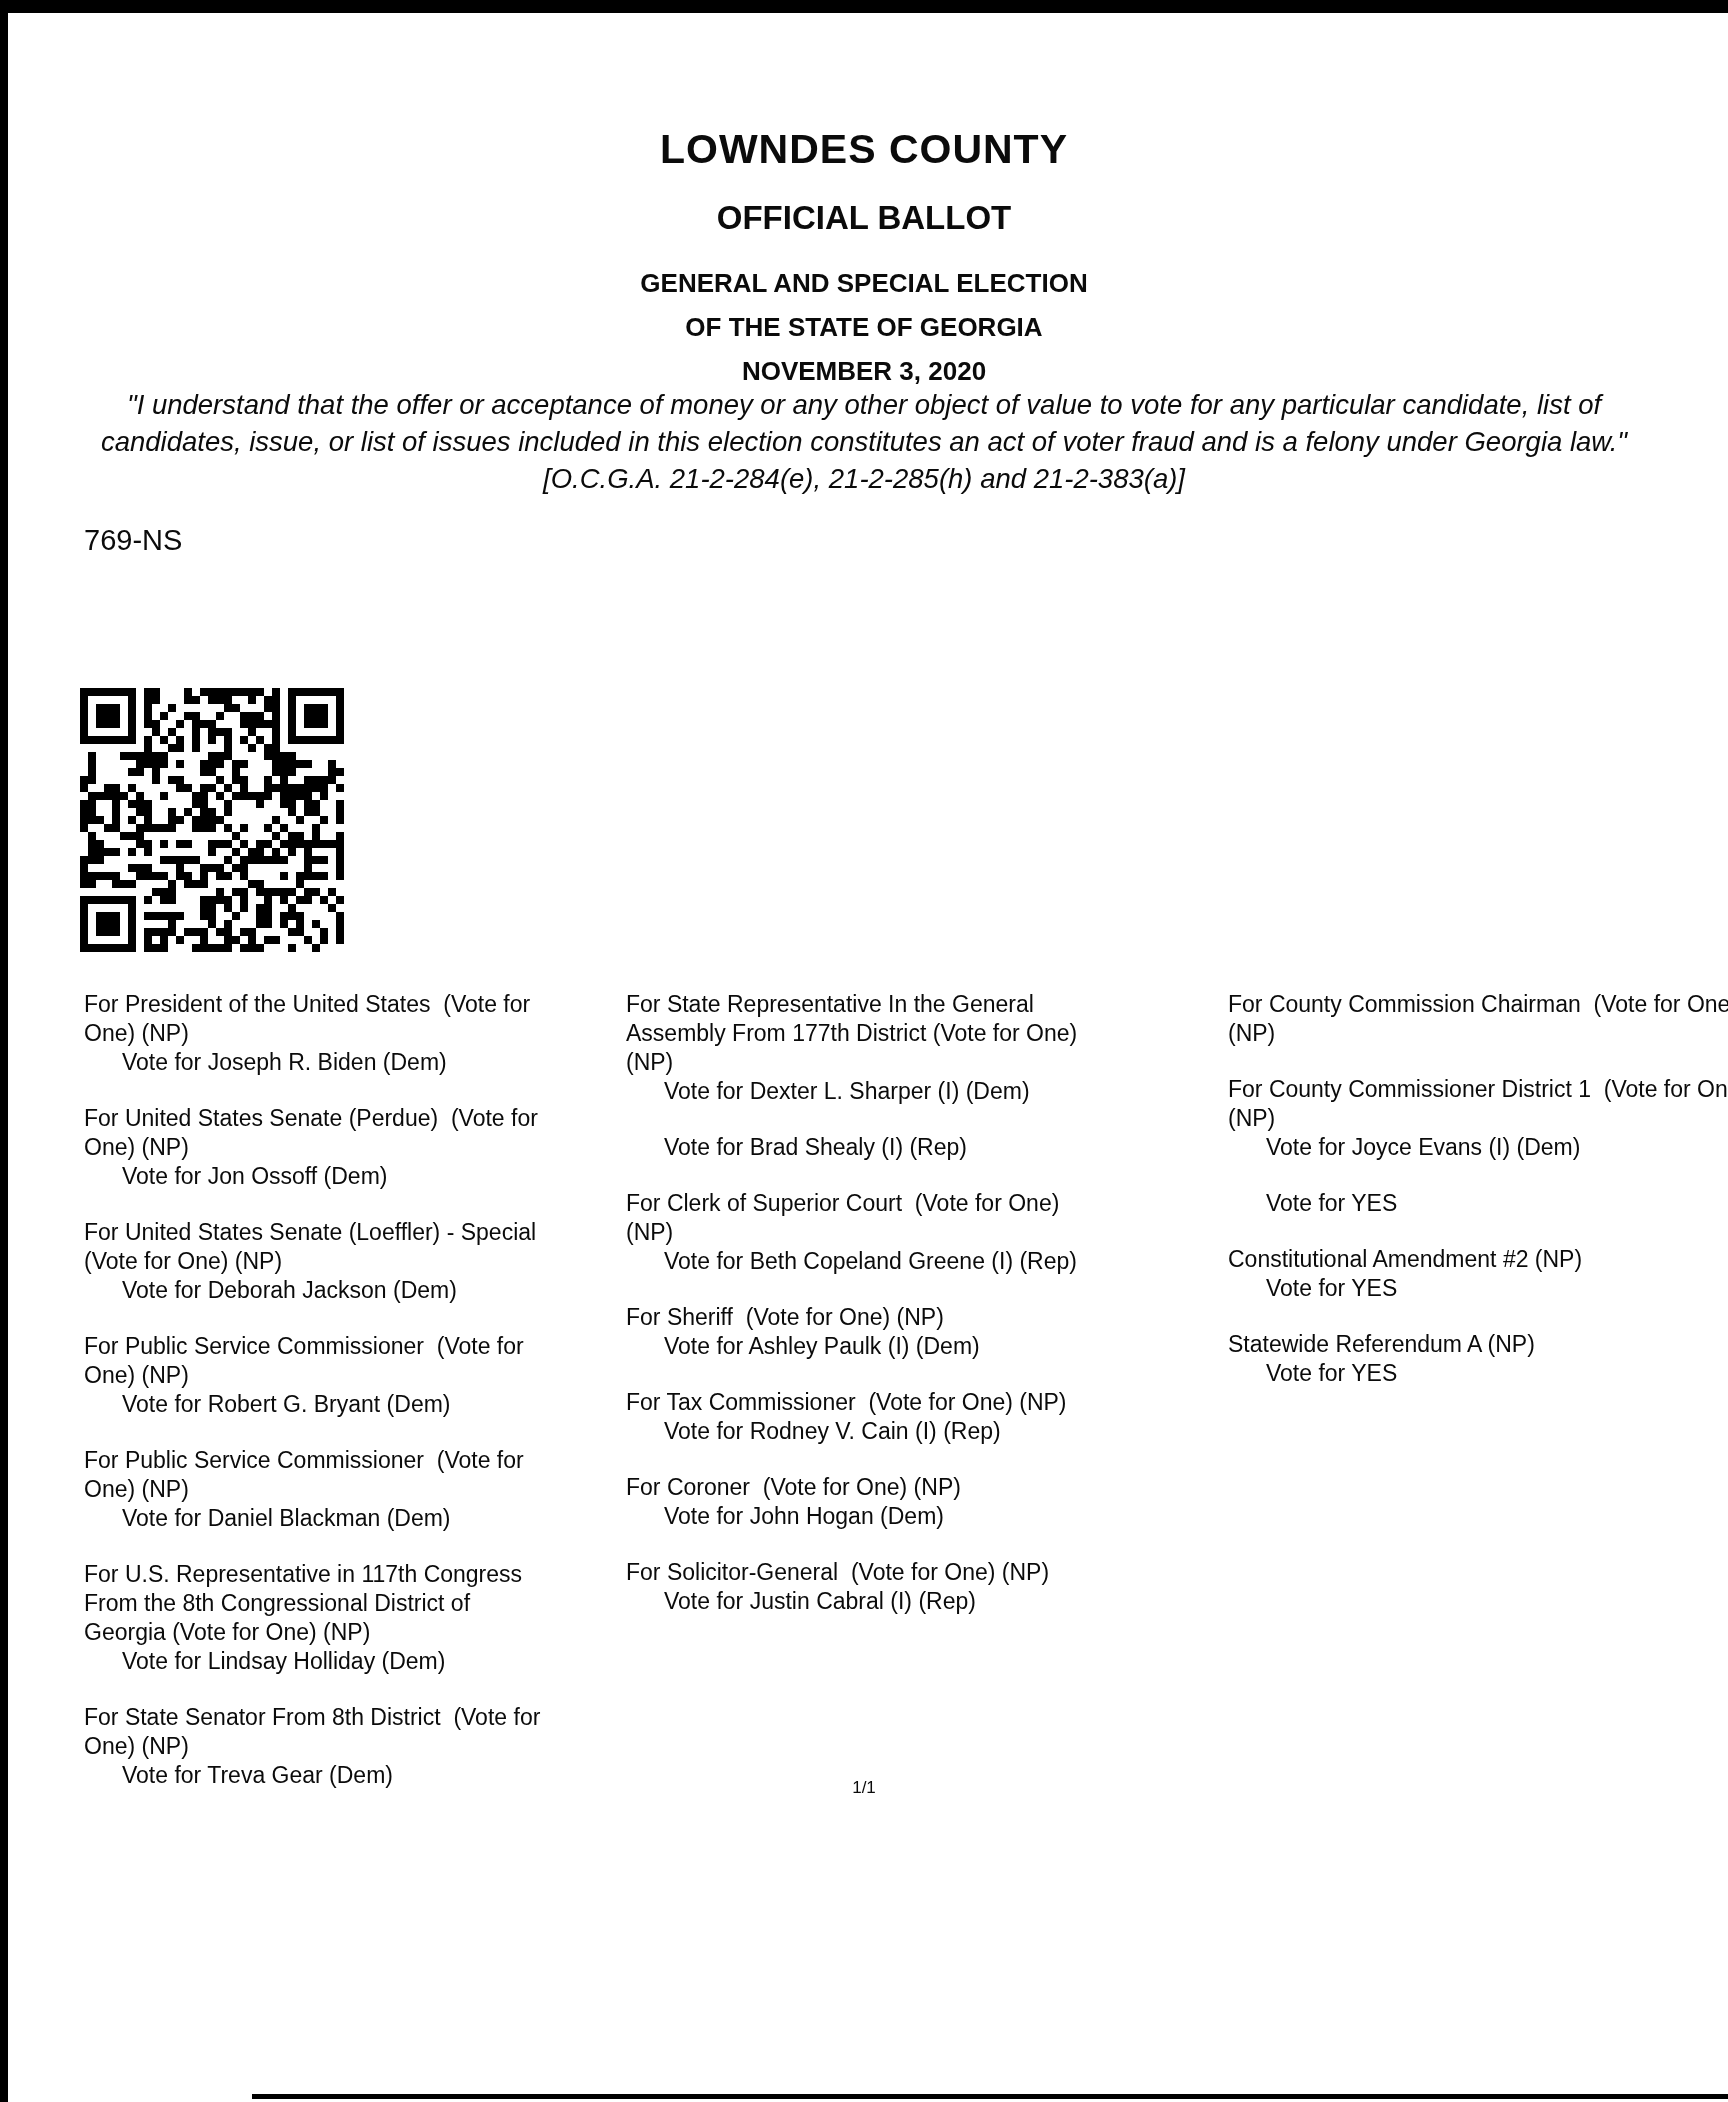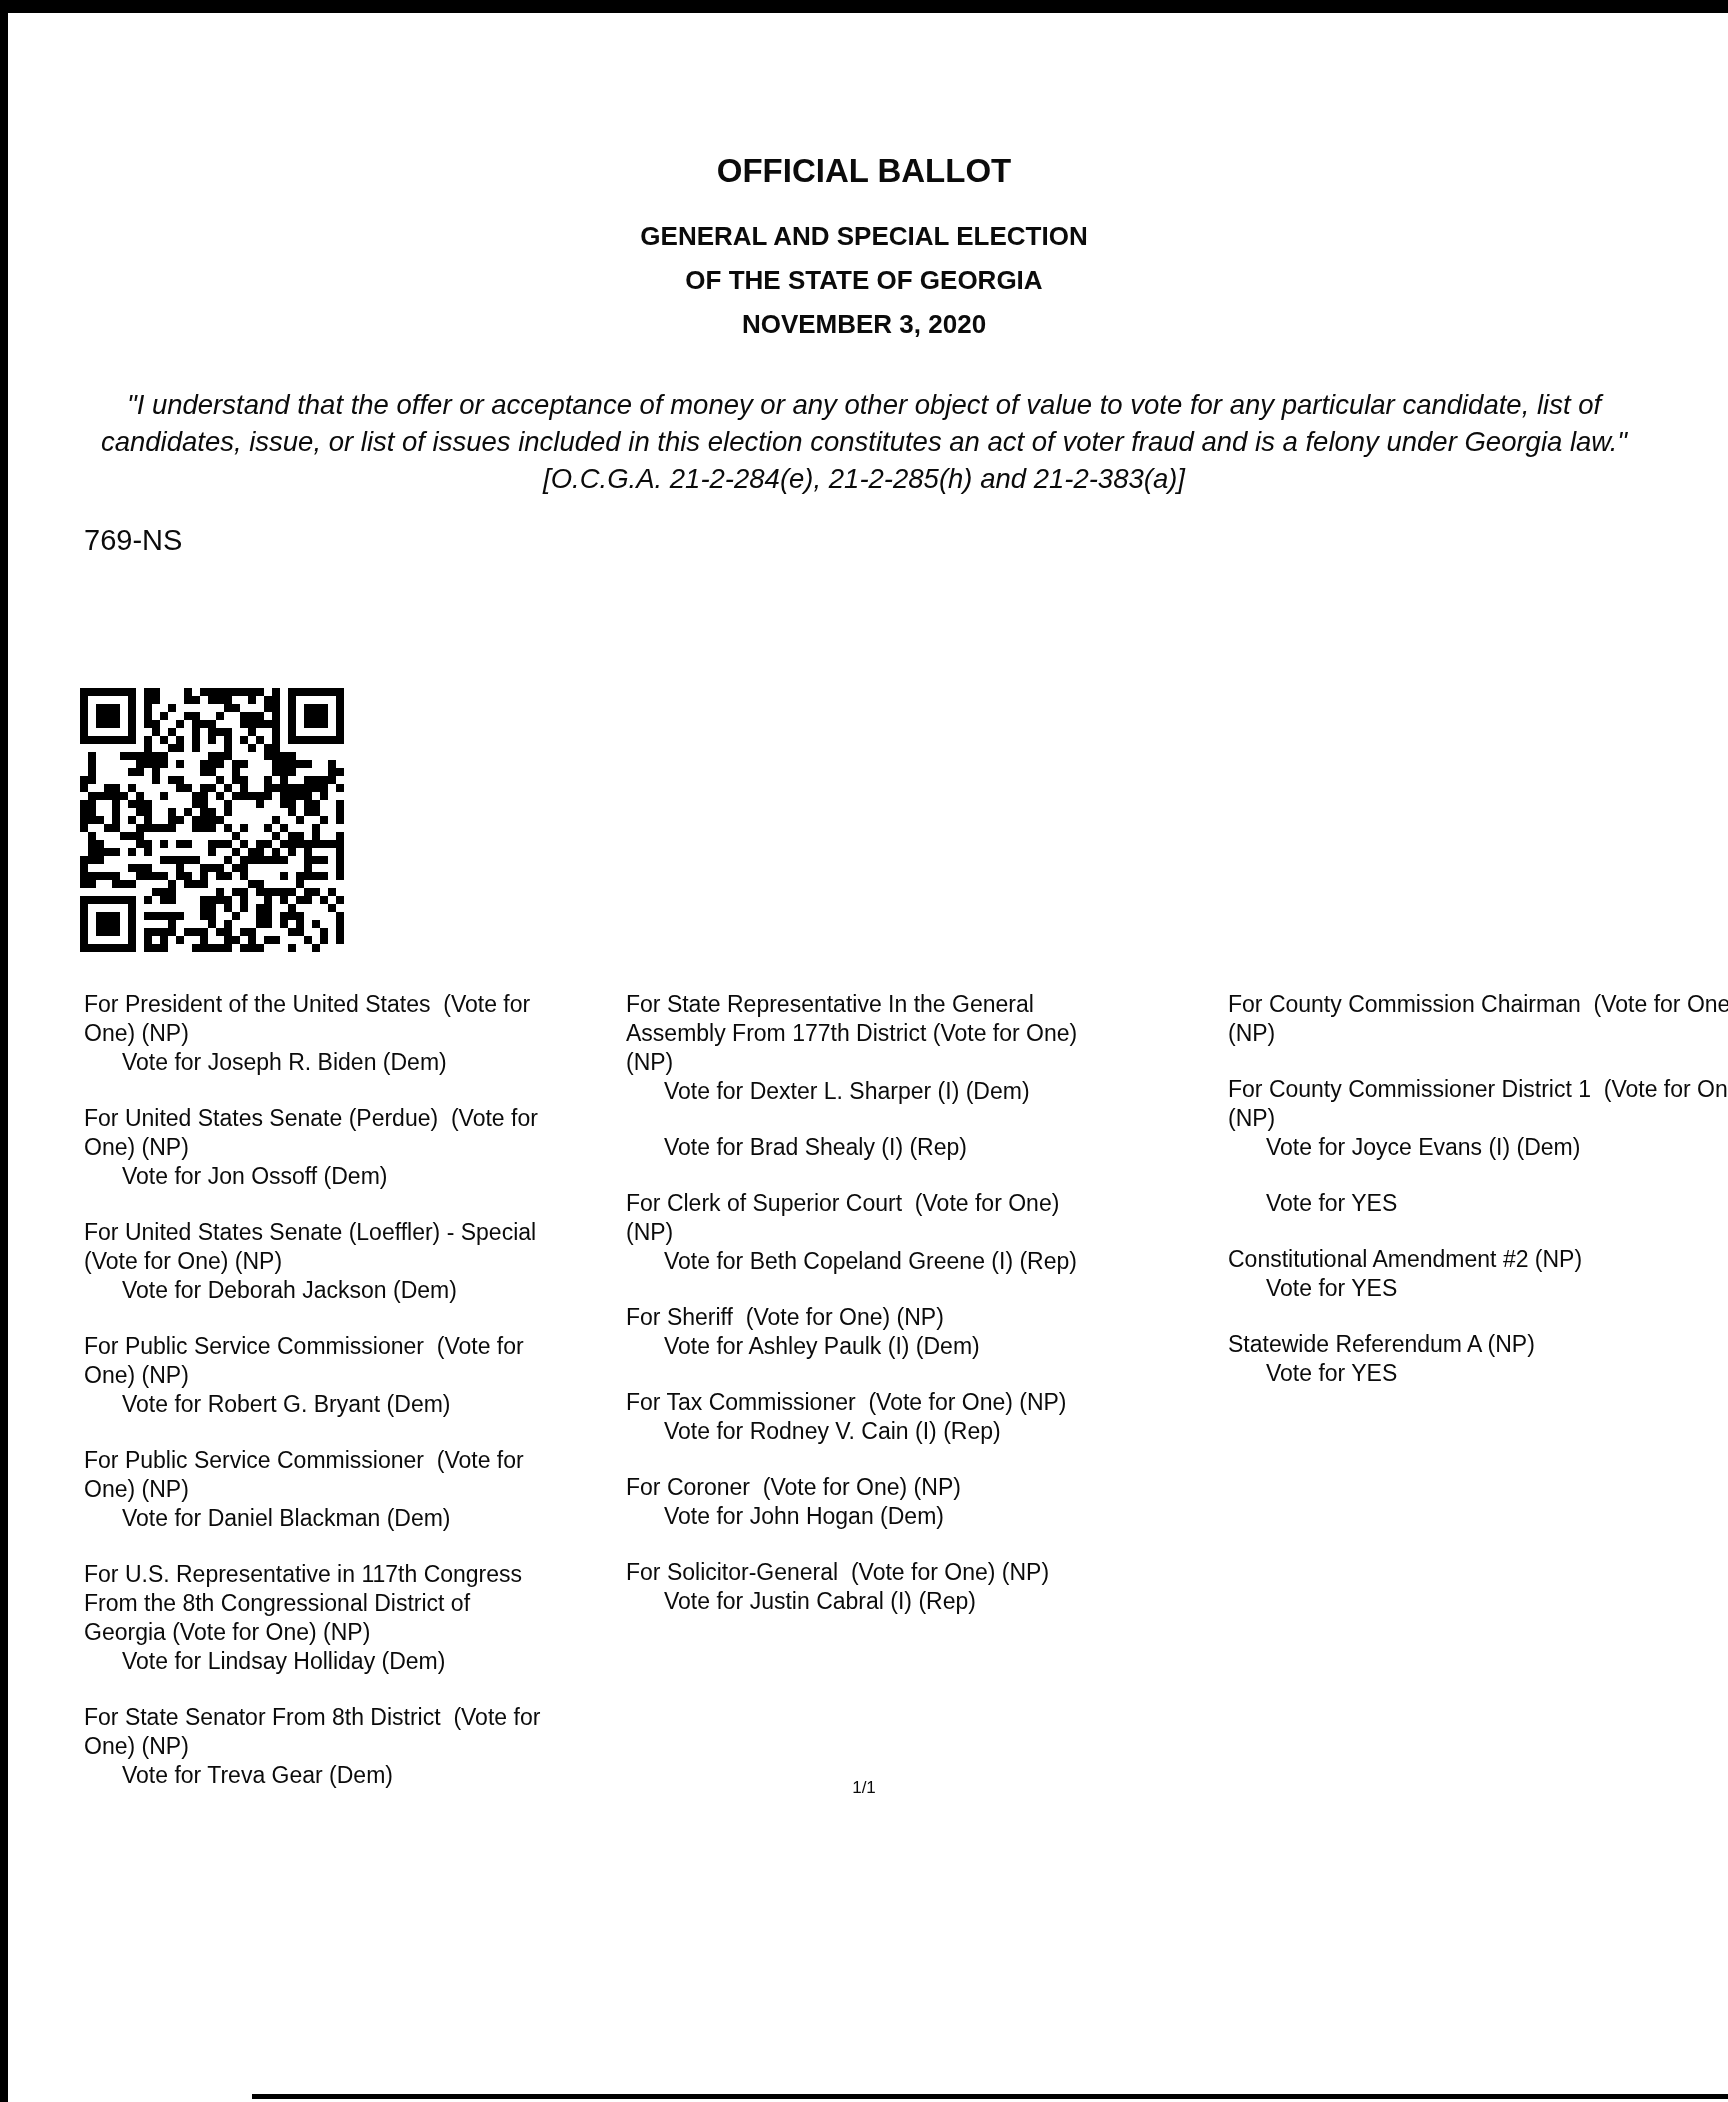--- a/index.html
+++ b/index.html
@@ -67,20 +67,21 @@
   }
 </style>
 </head>
 <body>
 
 <div class="page">
   <div class="top-bar"></div>
   <div class="left-bar"></div>
 
   <div class="header">
+    <div class="title-main">LOWNDES COUNTY</div>
     <div class="title-sub">OFFICIAL BALLOT</div>
     <div class="title-election">GENERAL AND SPECIAL ELECTION
 OF THE STATE OF GEORGIA
 NOVEMBER 3, 2020</div>
   </div>
 
   <div class="disclaimer">"I understand that the offer or acceptance of money or any other object of value to vote for any particular candidate, list of candidates, issue, or list of issues included in this election constitutes an act of voter fraud and is a felony under Georgia law." [O.C.G.A. 21-2-284(e), 21-2-285(h) and 21-2-383(a)]</div>
 
   <div class="style-num">769-NS</div>
 

